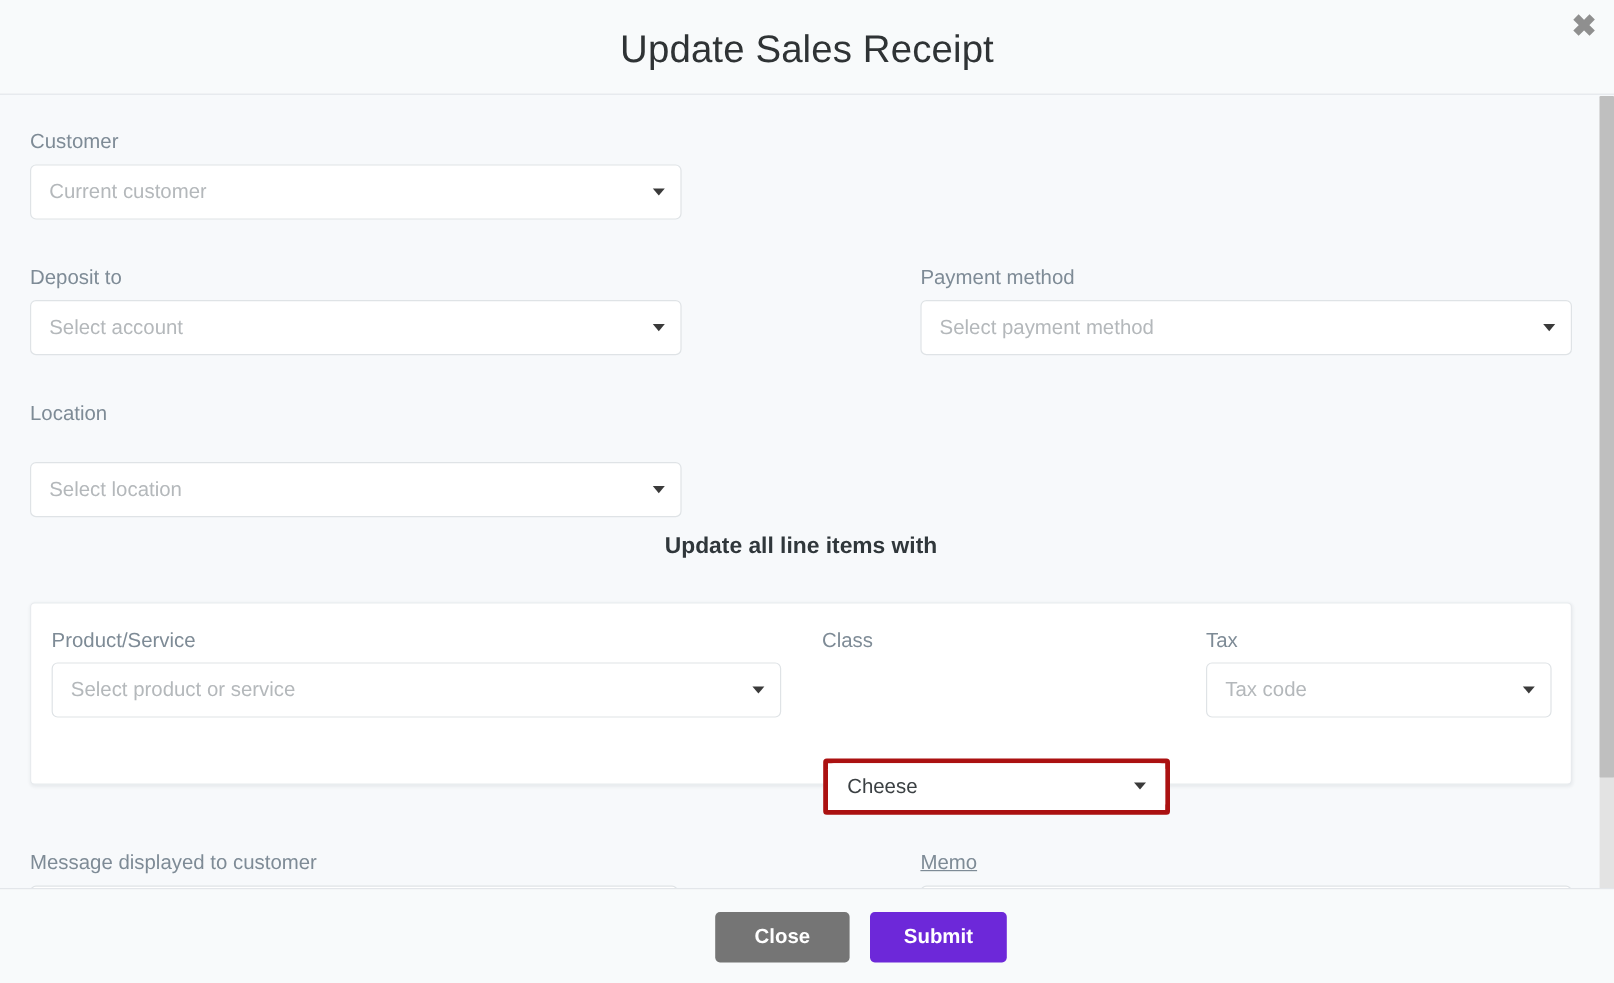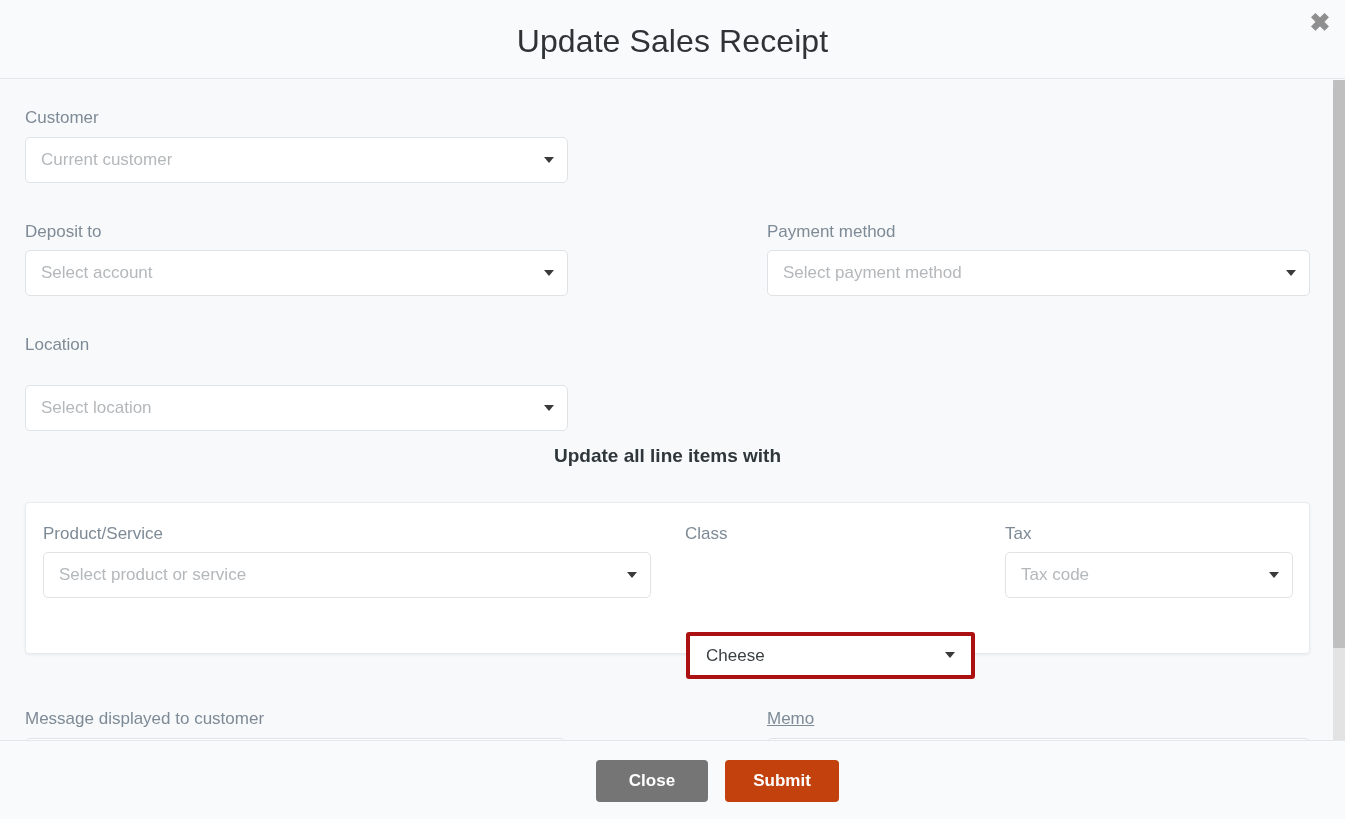--- a/index.html
+++ b/index.html
@@ -201,21 +201,21 @@
     border-radius: 4px;
     color: #ffffff;
     font-size: 17px;
     font-weight: bold;
     font-family: "Liberation Sans", sans-serif;
     cursor: pointer;
     padding: 0;
     margin-left: 39px;
   }
   #btn-close  { left: 557px; width: 112px; background: #757575; }
-  #btn-submit { left: 686px; width: 114px; background: #c2410c; }
+  #btn-submit { left: 686px; width: 114px; background: #6d28d9; }
 </style>
 </head>
 <body>
 
 <div class="modal">
 
   <div class="modal-header">
     <div class="modal-title">Update Sales Receipt</div>
     <div class="close-icon">✖</div>
   </div>

